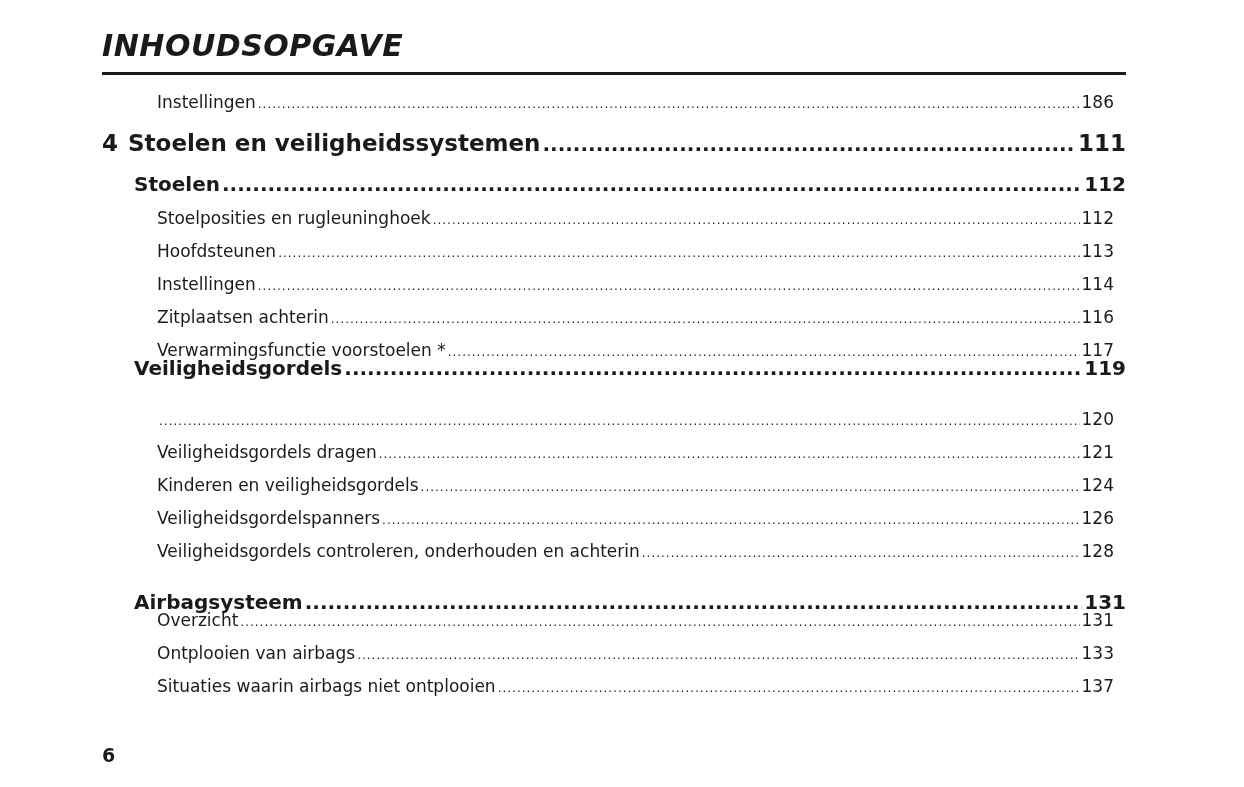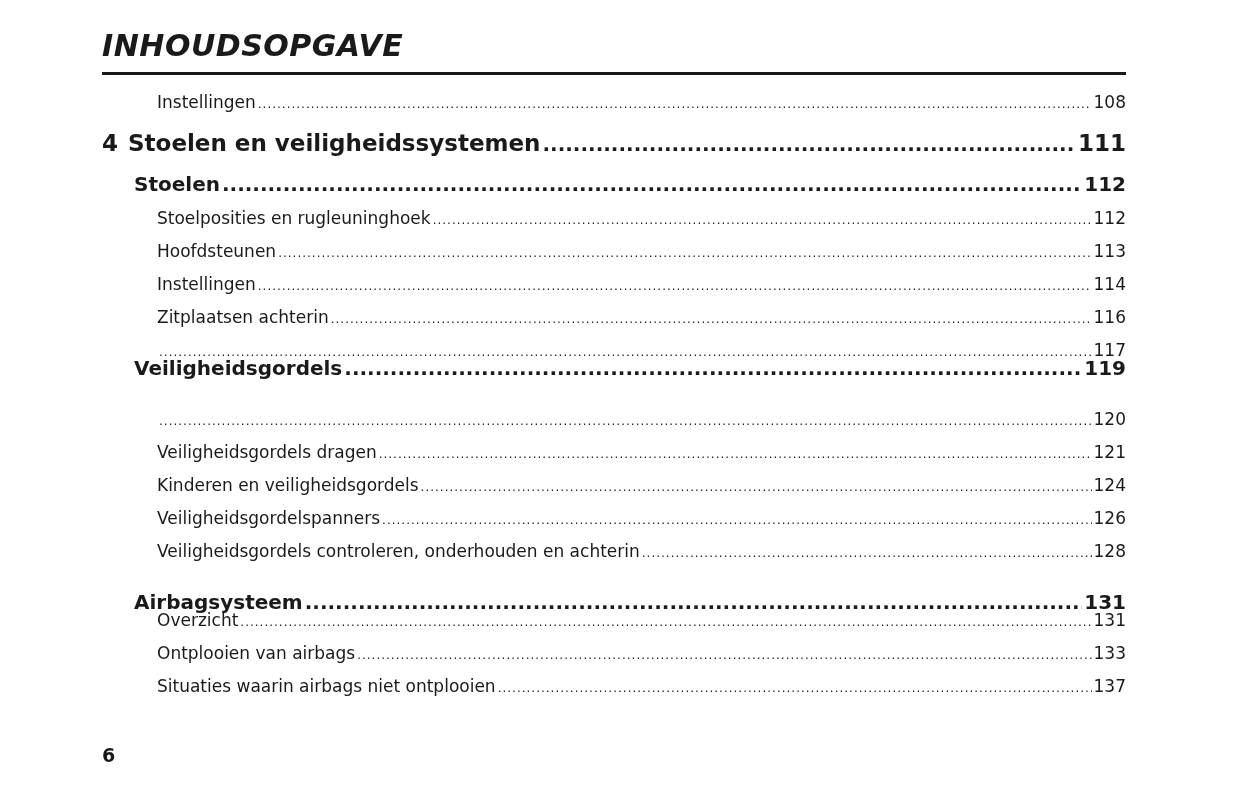--- a/index.html
+++ b/index.html
@@ -5,40 +5,40 @@
   html, body { margin: 0; padding: 0; background: #ffffff; }
   body { width: 1244px; height: 787px; position: relative; overflow: hidden; font-family: "DejaVu Sans", sans-serif; color: #1a1a1a; }
   .title { position: absolute; left: 102px; top: 28px; font-size: 30px; font-weight: bold; letter-spacing: 0.5px; margin: 0; font-style: italic; }
   .rule { position: absolute; left: 102px; top: 72px; width: 1024px; height: 3px; background: #1a1a1a; }
   .toc { position: absolute; left: 102px; top: 88px; width: 1024px; }
   .row { position: absolute; display: flex; align-items: baseline; white-space: nowrap; }
   .row .label { flex: 0 0 auto; }
   .row .dots { flex: 1 1 auto; overflow: hidden; margin: 0 2px; letter-spacing: 1px; }
   .row .dots::before { content: "................................................................................................................................................................................................................................................................................................................"; }
   .row .page { flex: 0 0 auto; }
-  .lvl3 { left: 55px; right: 0; font-size: 17px; }
+  .lvl3 { left: 55px; right: 12px; font-size: 17px; }
   .lvl3 .dots { font-size: 12px; }
   .lvl2 { left: 32px; right: 0; font-size: 20px; font-weight: bold; align-items: flex-end; }
   .lvl2 .dots { font-size: 20px; letter-spacing: 0px; }
   .lvl1 { left: 0; right: 0; font-size: 23px; font-weight: bold; }
   .lvl1 .dots { font-size: 20px; letter-spacing: 0px; }
   .lvl1 .num { margin-right: 10px; }
   .pagenum { position: absolute; left: 102px; top: 744px; font-size: 19px; font-weight: bold; }
 </style>
 </head>
 <body>
 
 <h1 class="title">INHOUDSOPGAVE</h1>
 <div class="rule"></div>
 
 <div class="toc">
   <div class="row lvl3" style="top:4px">
     <span class="label">Instellingen</span>
     <span class="dots"></span>
-    <span class="page">108</span>
+    <span class="page">186</span>
   </div>
   <div class="row lvl1" style="top:42px">
     <span class="num">4</span>
     <span class="label">Stoelen en veiligheidssystemen</span>
     <span class="dots"></span>
     <span class="page">111</span>
   </div>
   <div class="row lvl2" style="top:84px">
     <span class="label">Stoelen</span>
     <span class="dots"></span>
@@ -58,20 +58,21 @@
     <span class="label">Instellingen</span>
     <span class="dots"></span>
     <span class="page">114</span>
   </div>
   <div class="row lvl3" style="top:219px">
     <span class="label">Zitplaatsen achterin</span>
     <span class="dots"></span>
     <span class="page">116</span>
   </div>
   <div class="row lvl3" style="top:252px">
+    <span class="label">Verwarmingsfunctie voorstoelen *</span>
     <span class="dots"></span>
     <span class="page">117</span>
   </div>
   <div class="row lvl2" style="top:268px">
     <span class="label">Veiligheidsgordels</span>
     <span class="dots"></span>
     <span class="page">119</span>
   </div>
   <div class="row lvl3" style="top:321px">
     <span class="dots"></span>

